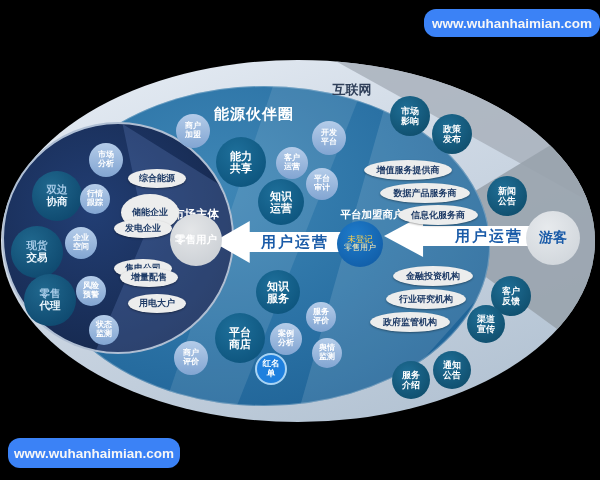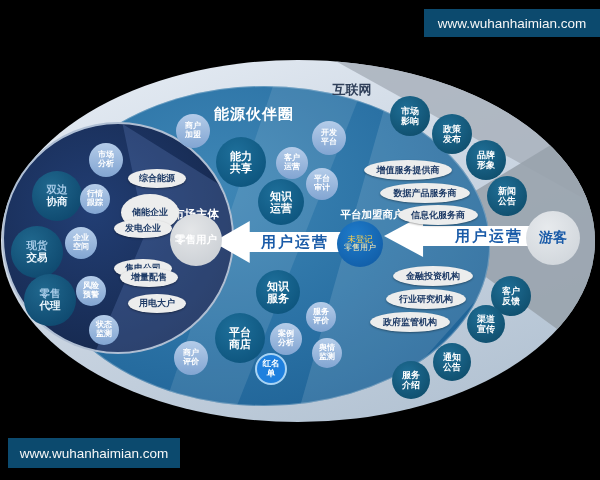--- a/index.html
+++ b/index.html
@@ -55,22 +55,22 @@
   .k-reg{background:radial-gradient(circle at 40% 32%,#1f7ccb,#0e57a0);font-size:8.5px;font-weight:normal;}
   .k-reg .ln0{color:#ffd24d;}
   .k-reg .ln1{color:#ffedb3;font-size:8px;}
   .k-redlist{background:#1f80de;border:2px solid #a9d4f4;color:#fff;font-size:8.5px;font-weight:bold;}
   .k-t-internet{color:#2f3f59;font-size:13px;font-weight:bold;white-space:nowrap;border-radius:0;}
   .k-t-partner{color:#fff;font-size:15px;font-weight:bold;white-space:nowrap;letter-spacing:1px;border-radius:0;}
   .k-t-market{color:#fff;font-size:11.5px;font-weight:bold;white-space:nowrap;border-radius:0;}
   .k-t-merchant{color:#fff;font-size:10.5px;font-weight:bold;white-space:nowrap;border-radius:0;}
 
   
-  .wm{position:absolute;background:#0c4a6e;color:#f7f7f7;font-weight:normal;font-size:13.5px;
-      display:flex;align-items:center;justify-content:center;z-index:20;}
+  .wm{position:absolute;background:#3b82f6;color:#f7f7f7;font-weight:bold;font-size:13.5px;
+      display:flex;align-items:center;justify-content:center;z-index:20;border-radius:12px;}
   .wm-top{left:424px;top:9px;width:176px;height:28px;}
   .wm-bottom{left:8px;top:438px;width:172px;height:30px;}
 </style>
 </head>
 <body>
 
 <div class="stage">
 
   <div class="wm wm-top">www.wuhanhaimian.com</div>
 
@@ -239,37 +239,33 @@
         <span class="ln ln0">政府监管机构</span>
       </div>
       <div class="node k-rim" style="left: 390px; top: 96px; width: 40px; height: 40px;">
         <span class="ln ln0">市场</span>
         <span class="ln ln1">影响</span>
       </div>
       <div class="node k-rim" style="left: 432px; top: 114px; width: 40px; height: 40px;">
         <span class="ln ln0">政策</span>
         <span class="ln ln1">发布</span>
       </div>
-      <div class="node k-rim" style="left: 466px; top: 140px; width: 40px; height: 40px;">
-        <span class="ln ln0">品牌</span>
-        <span class="ln ln1">形象</span>
-      </div>
       <div class="node k-rim" style="left: 487px; top: 176px; width: 40px; height: 40px;">
         <span class="ln ln0">新闻</span>
         <span class="ln ln1">公告</span>
       </div>
       <div class="node k-rim" style="left: 491px; top: 276px; width: 40px; height: 40px;">
         <span class="ln ln0">客户</span>
         <span class="ln ln1">反馈</span>
       </div>
       <div class="node k-rim" style="left: 467px; top: 305px; width: 38px; height: 38px;">
         <span class="ln ln0">渠道</span>
         <span class="ln ln1">宣传</span>
       </div>
-      <div class="node k-rim" style="left: 433px; top: 343px; width: 38px; height: 38px;">
+      <div class="node k-rim" style="left: 433px; top: 351px; width: 38px; height: 38px;">
         <span class="ln ln0">通知</span>
         <span class="ln ln1">公告</span>
       </div>
       <div class="node k-rim" style="left: 392px; top: 361px; width: 38px; height: 38px;">
         <span class="ln ln0">服务</span>
         <span class="ln ln1">介绍</span>
       </div>
     </div>
 
   <div class="wm wm-bottom">www.wuhanhaimian.com</div>

